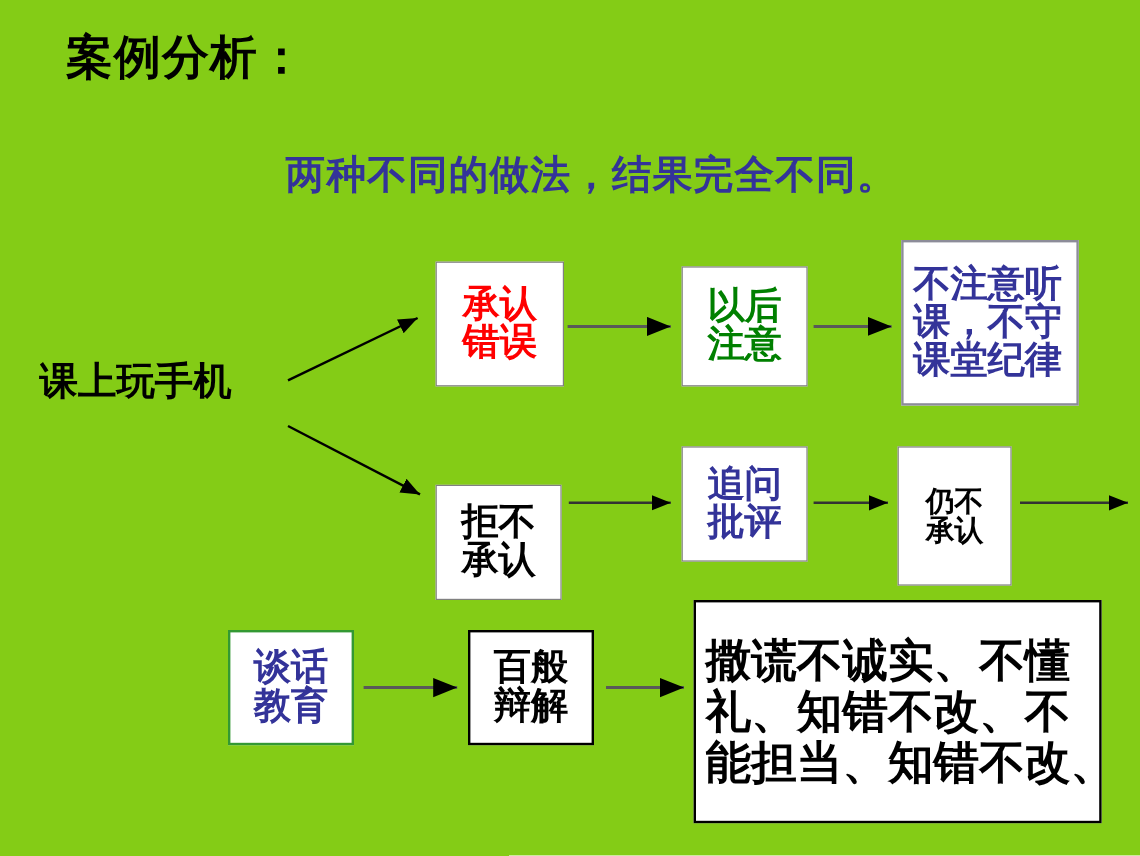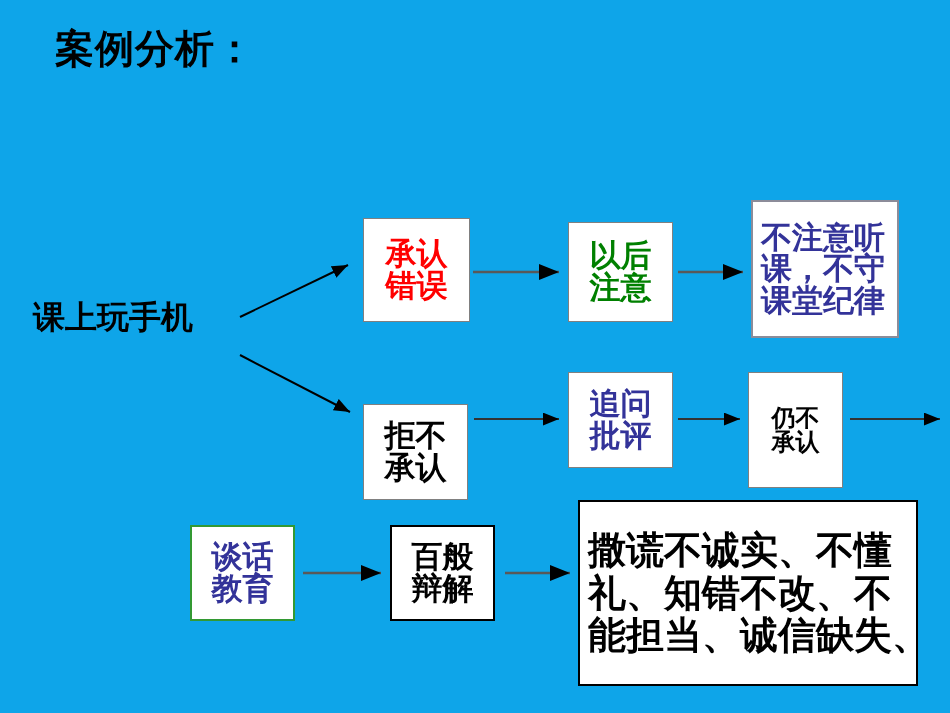--- a/index.html
+++ b/index.html
@@ -4,21 +4,21 @@
 <style>
   html, body {
     margin: 0;
     padding: 0;
     background: #ffffff;
   }
   #slide {
     position: relative;
     width: 950px;
     height: 713px;
-    background: #0ea5e9;
+    background: #84cc16;
     overflow: hidden;
     font-family: "DejaVu Sans", "Liberation Sans", sans-serif;
   }
   .abs { position: absolute; }
 
   
   .title {
     left: 55px; top: 28px;
     font-size: 39px;
     font-weight: bold;
@@ -120,20 +120,21 @@
 
     <line x1="474" y1="419" x2="559" y2="419" stroke="#333333" stroke-width="2" marker-end="url(#ah-black)"></line>
     <line x1="678" y1="419" x2="740" y2="419" stroke="#333333" stroke-width="2" marker-end="url(#ah-black)"></line>
     <line x1="850" y1="419" x2="940" y2="419" stroke="#333333" stroke-width="2" marker-end="url(#ah-black)"></line>
 
     <line x1="303" y1="573" x2="381" y2="573" stroke="#595959" stroke-width="2.5" marker-end="url(#ah-gray)"></line>
     <line x1="505" y1="573" x2="570" y2="573" stroke="#595959" stroke-width="2.5" marker-end="url(#ah-gray)"></line>
   </svg>
 
   <div class="abs title">案例分析：</div>
+  <div class="abs subtitle">两种不同的做法，结果完全不同。</div>
   <div class="abs source-label">课上玩手机</div>
 
   <div class="abs node b-dark c-red" id="node-admit-mistake">
     <span class="ln">承认</span>
     <span class="ln">错误</span>
   </div>
 
   <div class="abs node b-dark c-green" id="node-pay-attention">
     <span class="ln">以后</span>
     <span class="ln">注意</span>
@@ -166,16 +167,16 @@
   </div>
 
   <div class="abs node b-black c-black" id="node-excuses">
     <span class="ln">百般</span>
     <span class="ln">辩解</span>
   </div>
 
   <div class="abs node b-black c-black" id="node-consequence-2">
     <span class="ln">撒谎不诚实、不懂</span>
     <span class="ln">礼、知错不改、不</span>
-    <span class="ln">能担当、诚信缺失、</span>
+    <span class="ln">能担当、知错不改、</span>
   </div>
 
 </div>
 
 </body></html>

